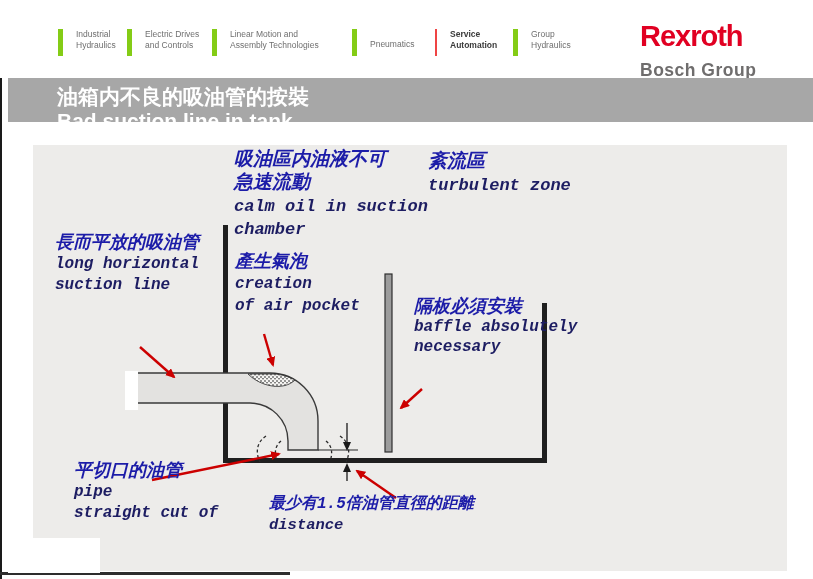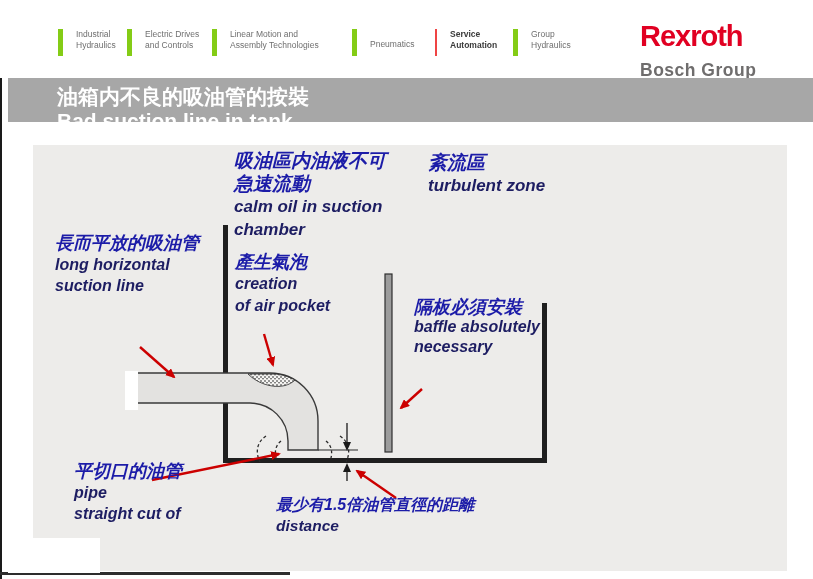--- a/index.html
+++ b/index.html
@@ -20,36 +20,36 @@
   .logo-brand{color:#e10022;font-size:29px;font-weight:bold;letter-spacing:-1px;}
   .logo-group{color:#6f6d6d;font-size:17.5px;font-weight:bold;margin-top:11px;letter-spacing:0.5px;}
   
   .titlebar{position:absolute;left:8px;top:78px;width:805px;height:44px;background:#a7a7a7;}
   .title-zh{position:absolute;left:49px;top:5px;font-size:21px;font-weight:bold;color:#fff;}
   .title-en{position:absolute;left:49px;top:31px;font-size:21px;font-weight:bold;color:#fff;}
   
   .panel{position:absolute;left:33px;top:145px;width:754px;height:426px;background:#edecea;}
   .diagram{position:absolute;left:0;top:0;}
   
-  .lbl{position:absolute;font-weight:bold;font-style:italic;white-space:nowrap;}
+  .lbl{position:absolute;font-weight:bold;font-style:italic;white-space:nowrap;font-family:Liberation Mono, monospace;}
   .zh{color:#1c1ca8;}
   .en{color:#1d1d62;}
   .lbl-calm{left:234px;top:149px;font-size:19px;line-height:23px;}
   .lbl-calm .en{font-size:17px;}
   .lbl-turbulent{left:428px;top:151px;font-size:19px;line-height:23px;}
   .lbl-turbulent .en{font-size:17px;}
   .lbl-suction{left:55px;top:233px;font-size:18px;line-height:21px;}
   .lbl-suction .en{font-size:16px;}
   .lbl-pocket{left:235px;top:251px;font-size:18px;line-height:22px;}
   .lbl-pocket .en{font-size:16px;}
   .lbl-baffle{left:414px;top:297px;font-size:18px;line-height:20px;}
   .lbl-baffle .en{font-size:16px;}
   .lbl-cut{left:74px;top:461px;font-size:18px;line-height:21px;}
   .lbl-cut .en{font-size:16px;}
-  .lbl-dist{left:276px;top:494px;font-size:16px;line-height:21px;}
+  .lbl-dist{left:269px;top:494px;font-size:16px;line-height:21px;}
   .lbl-dist .en{font-size:15.5px;}
   .white-patch-bl{position:absolute;left:8px;top:538px;width:92px;height:35px;background:#ffffff;}
 </style>
 </head>
 <body>
 
 <div class="page">
 
   <div class="frame-top"></div>
   <div class="frame-left"></div>

